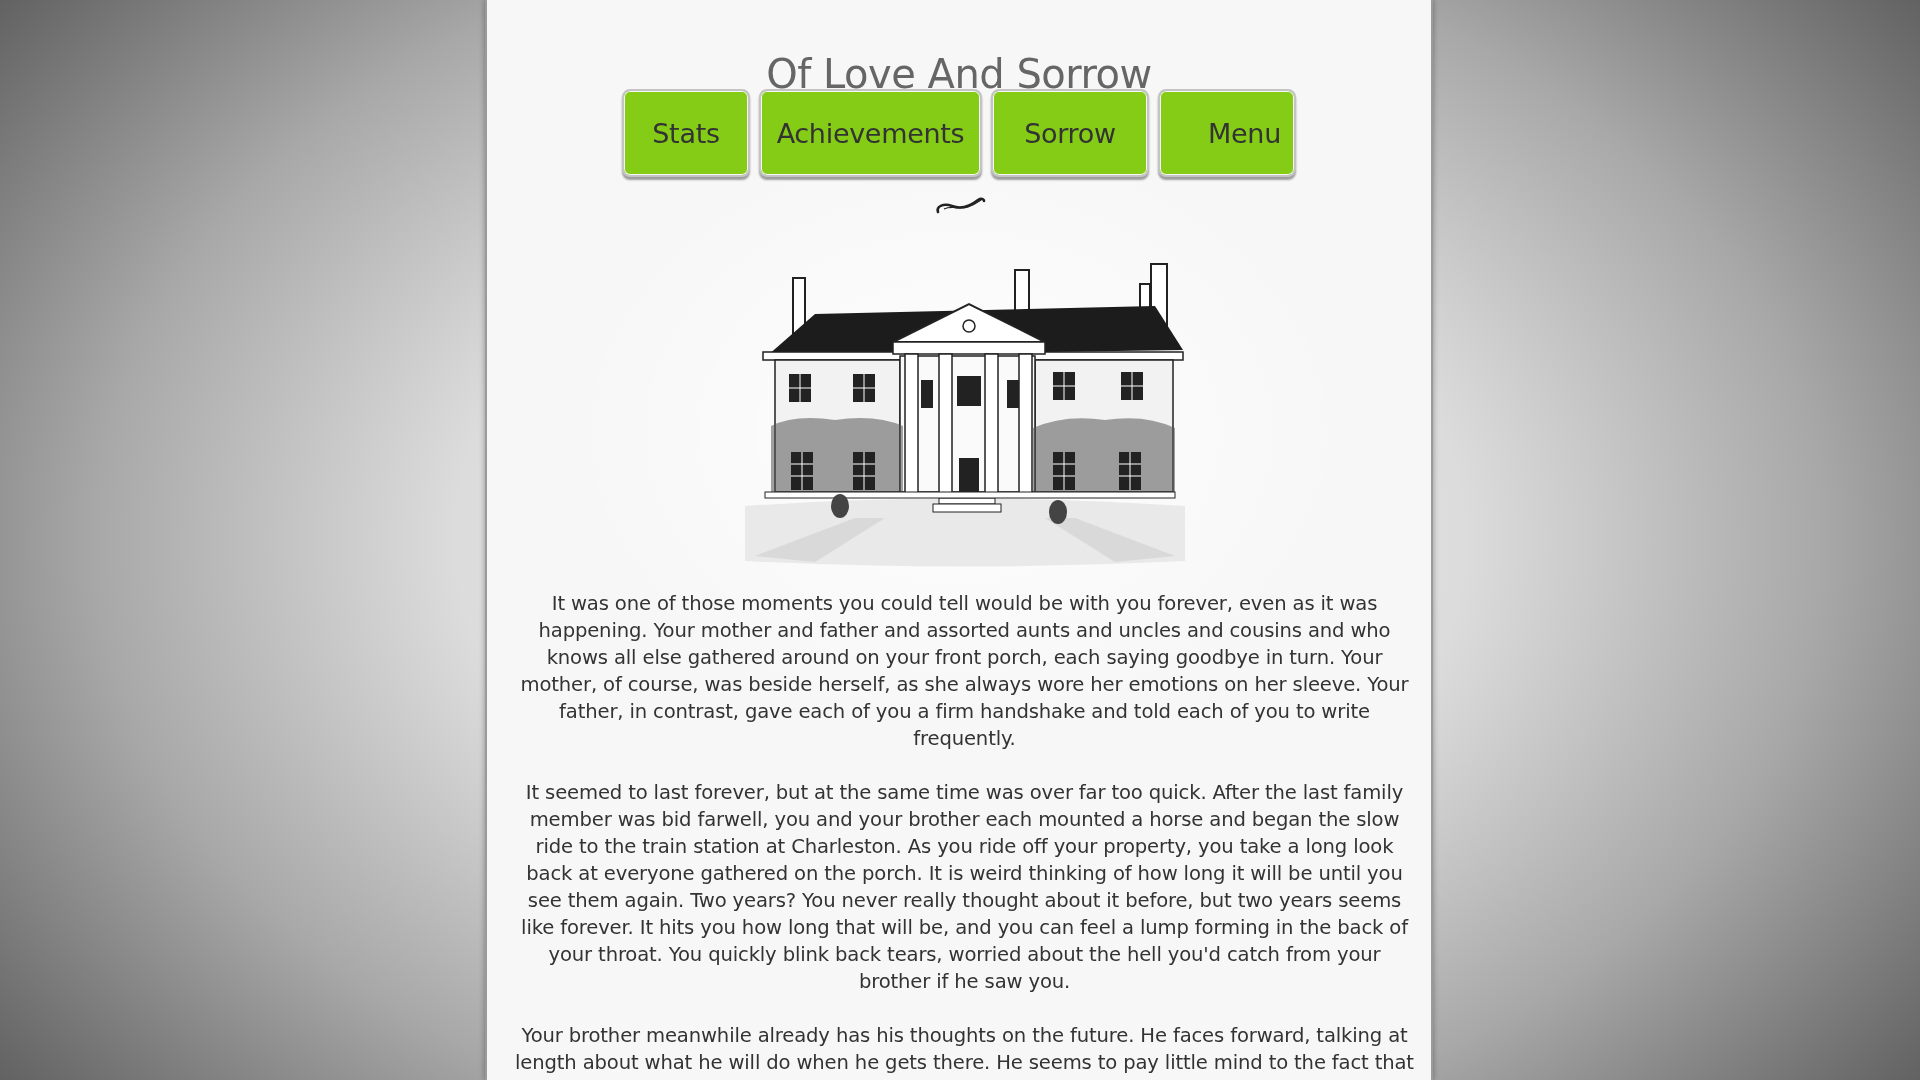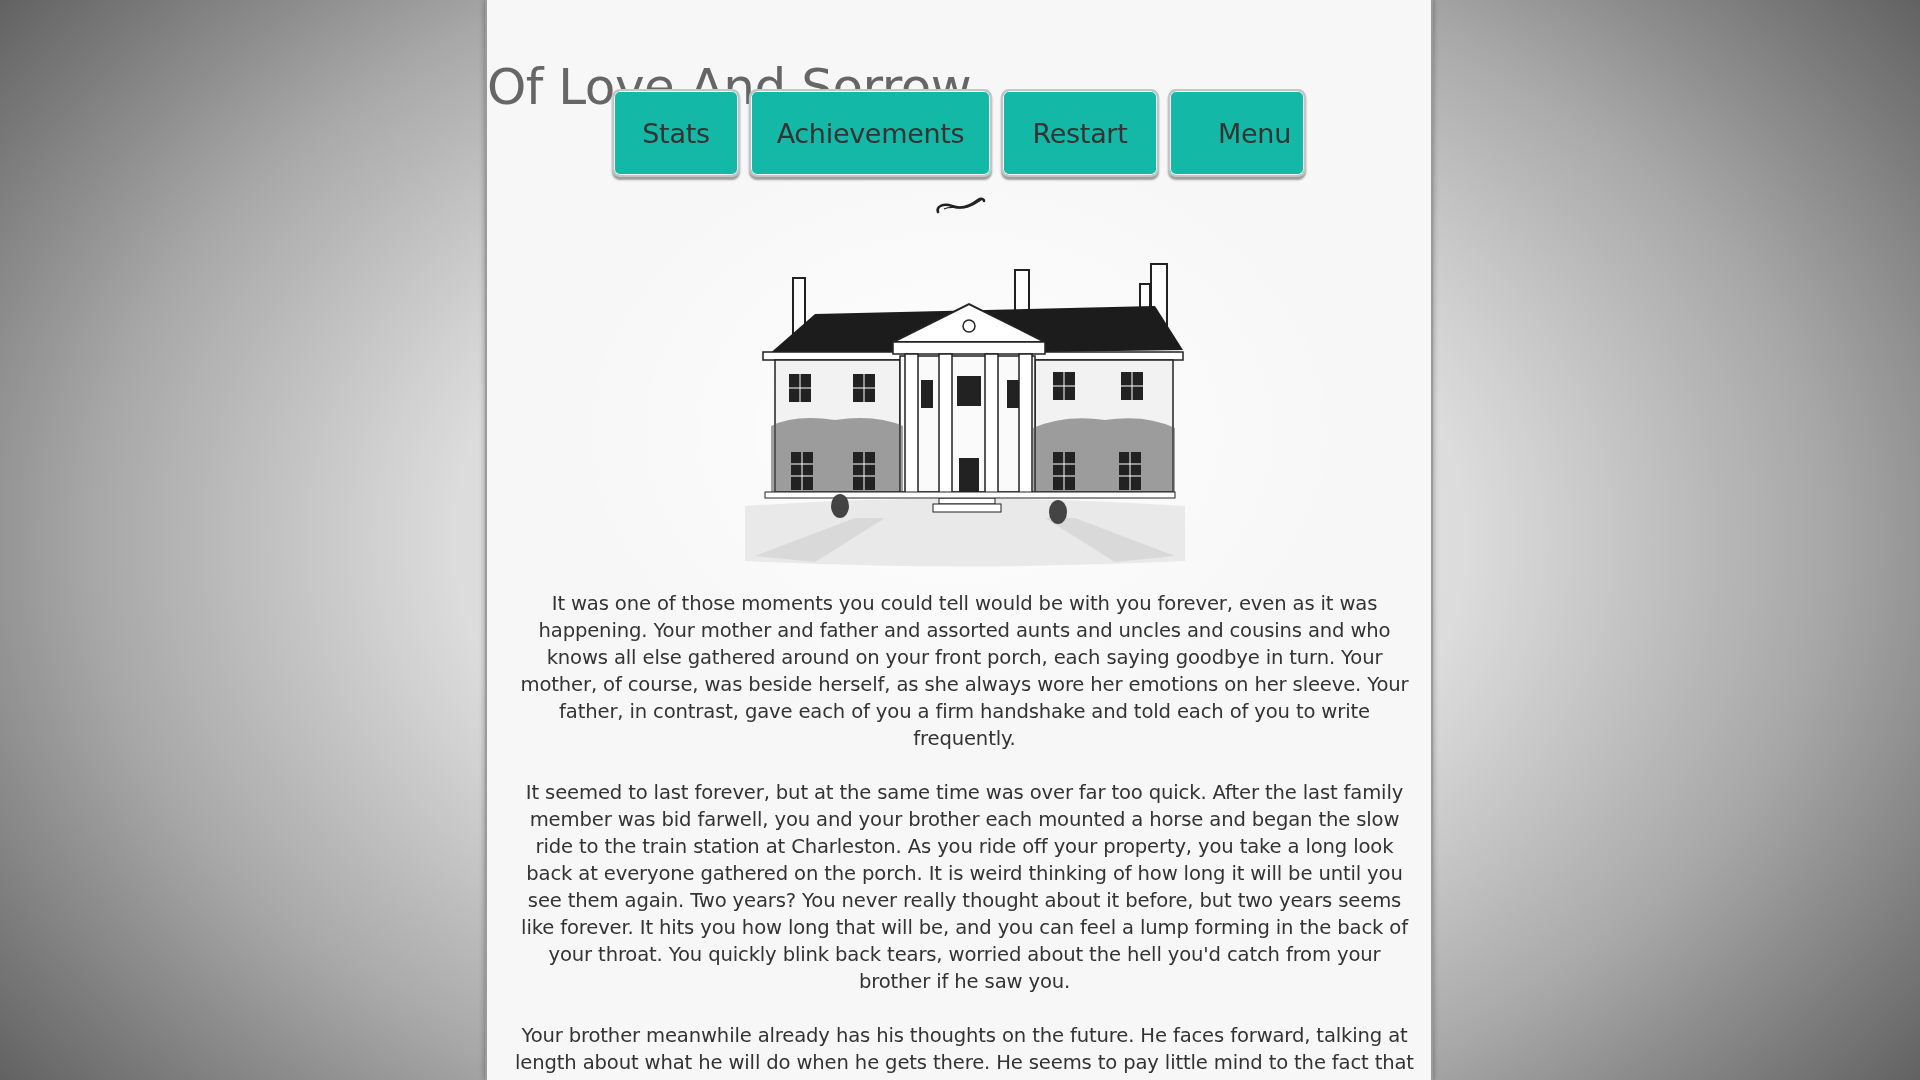--- a/index.html
+++ b/index.html
@@ -14,57 +14,57 @@
     border-left:2px solid #9a9a9a; border-right:2px solid #9a9a9a;
     box-shadow: 0 0 6px rgba(0,0,0,0.35);
     box-sizing:border-box;
   }
   .panel::before {
     content:""; position:absolute; inset:0;
     background: radial-gradient(ellipse 60% 40% at 50% 40%, rgba(255,255,255,0.9), rgba(255,255,255,0) 70%);
     pointer-events:none;
   }
   .title {
-    position:absolute; left:0; right:0; top:24px; 
-    font-size:50px; color:#666; font-weight:normal; letter-spacing:-0.5px;
+    position:absolute; left:0; right:0; top:24px; text-align:center;
+    font-size:40px; color:#666; font-weight:normal; letter-spacing:-0.5px;
   }
   .btnrow {
     position:absolute; top:89px; left:0; right:0;
     display:flex; justify-content:center; gap:9px;
   }
   .btn {
     height:88px; box-sizing:border-box;
-    background:#14b8a6; border:2px solid #c4c4c4; border-radius:8px;
+    background:#84cc16; border:2px solid #c4c4c4; border-radius:8px;
     box-shadow: 0 3px 2px #9c9c9c, inset 0 0 0 1px #f8f8f8;
     font-size:27px; color:#333; display:flex; align-items:center; justify-content:center;
     font-family: "DejaVu Sans", sans-serif; cursor:pointer; letter-spacing:-0.3px;
   }
   .btn.stats { width:128px; }
-  .btn.ach { width:243px; }
+  .btn.ach { width:223px; }
   .btn.restart { width:158px; }
   .btn.menu { width:138px;padding-left:41px; }
   .flourish { position:absolute; left:447px; top:192px; width:54px; height:26px; }
   .house { position:absolute; left:248px; top:256px; width:460px; height:316px; }
   .story {
     position:absolute; left:25px; top:590px; width:905px;
     font-size:19.6px; line-height:27px; color:#333;
     letter-spacing:-0.15px;
   }
   .story p { margin:0 0 27px 0;text-align:center; }
 </style>
 </head>
 <body>
 
 <div class="panel">
   <h1 class="title">Of Love And Sorrow</h1>
 
   <div class="btnrow">
     <button class="btn stats">Stats</button>
     <button class="btn ach">Achievements</button>
-    <button class="btn restart">Restart</button>
+    <button class="btn restart">Sorrow</button>
     <button class="btn menu">Menu</button>
   </div>
 
   <svg class="flourish" viewBox="0 0 54 26">
     <path d="M4 20 C 2 14, 10 11, 18 14 C 26 17, 34 16, 44 8 C 47 6, 50 7, 50 9" fill="none" stroke="#222" stroke-width="2.6" stroke-linecap="round"></path>
     <path d="M10 17 C 18 13, 26 18, 34 15 C 40 13, 44 10, 47 8" fill="none" stroke="#222" stroke-width="1.2"></path>
   </svg>
 
   <svg class="house" viewBox="0 0 460 316">
 

